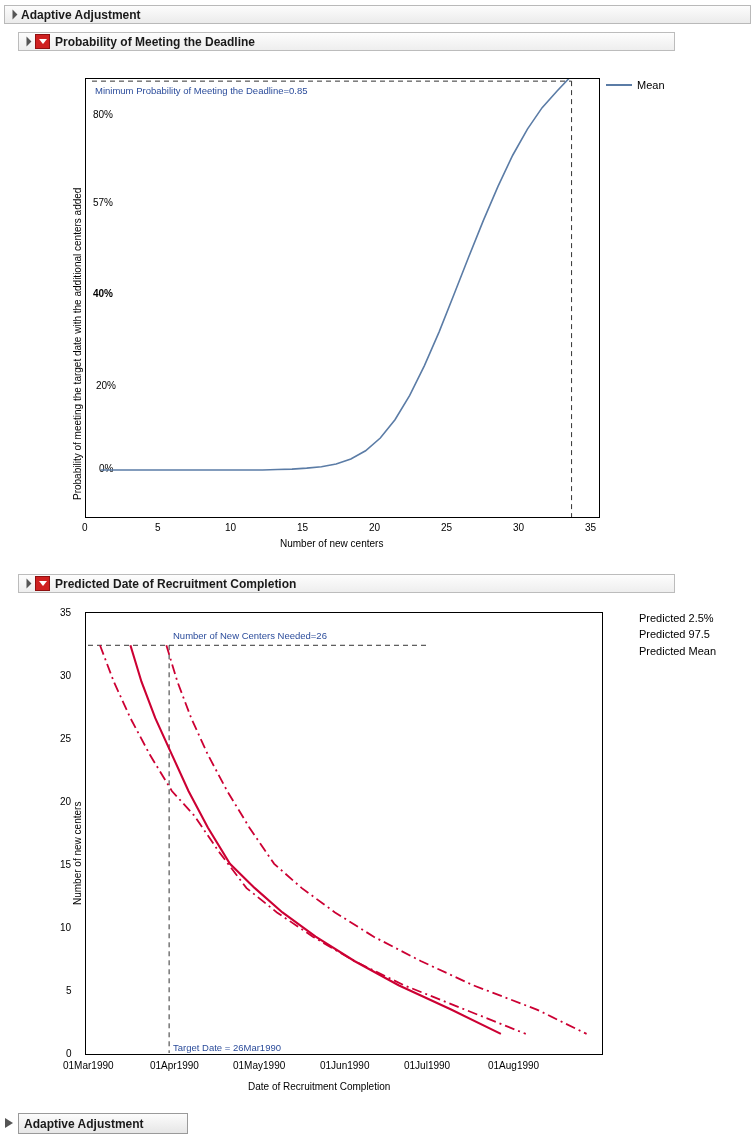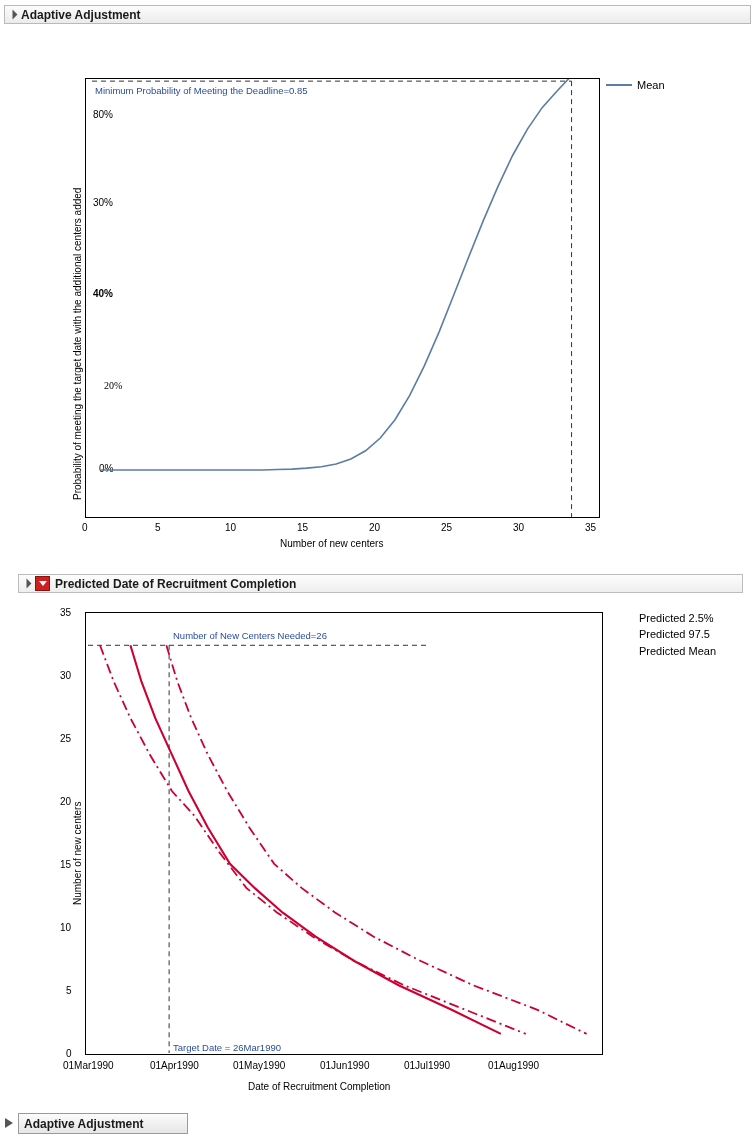--- a/index.html
+++ b/index.html
@@ -161,29 +161,36 @@
 </head>
 <body>
 
 <div class="page">
 
   <div id="top-header">
     <span class="top-corner"></span>
     <span class="outline-title">Adaptive Adjustment</span>
   </div>
 
+  <div class="outline-bar" style="left:18px; top:32px; width:657px;">
+    <span class="top-corner"></span>
+    <span class="red-toggle">
+        <i></i>
+      </span>
+    <span class="outline-title">Probability of Meeting the Deadline</span>
+  </div>
 
   <div class="plot-frame" style="left:85px; top:78px; width:515px; height:440px;"></div>
 
   <div class="vlabel" style="left:72px; top:500px;">Probability of meeting the target date with the additional centers added</div>
 
   <div class="tick-label" style="left:99px; top:463px;">0%</div>
-  <div class="tick-label" style="left:104px; top:380px;font-family:Liberation Serif, serif;">20%</div>
+  <div class="tick-label" style="left:96px; top:380px;">20%</div>
   <div class="tick-label" style="left:93px; top:288px;font-weight:bold;">40%</div>
-  <div class="tick-label" style="left:93px; top:197px;">30%</div>
+  <div class="tick-label" style="left:93px; top:197px;">57%</div>
   <div class="tick-label" style="left:93px; top:109px;">80%</div>
 
   <div class="tick-label" style="left:82px; top:522px;">0</div>
   <div class="tick-label" style="left:155px; top:522px;">5</div>
   <div class="tick-label" style="left:225px; top:522px;">10</div>
   <div class="tick-label" style="left:297px; top:522px;">15</div>
   <div class="tick-label" style="left:369px; top:522px;">20</div>
   <div class="tick-label" style="left:441px; top:522px;">25</div>
   <div class="tick-label" style="left:513px; top:522px;">30</div>
   <div class="tick-label" style="left:585px; top:522px;">35</div>
@@ -199,21 +206,21 @@
         <line x1="485.57142857142856" y1="2.125" x2="485.57142857142856" y2="438" stroke="#333" stroke-width="1" stroke-dasharray="5,4"></line>
       </g>
     <polyline id="c1-mean" fill="none" stroke="#5b7ca6" stroke-width="1.6" points="14.71,391.00 29.43,391.00 44.14,391.00 58.86,391.00 73.57,391.00 88.29,391.00 103.00,391.00 117.71,391.00 132.43,391.00 147.14,391.00 161.86,391.00 176.57,391.00 191.29,390.54 206.00,390.08 220.71,389.17 235.43,387.80 250.14,385.05 264.86,380.02 279.57,371.79 294.29,358.98 309.00,340.68 323.71,316.43 338.43,286.69 353.14,252.84 367.86,215.78 382.57,178.26 397.29,141.66 412.00,107.35 426.71,76.24 441.43,50.16 456.14,28.66 470.86,12.19 485.57,-3.36"></polyline>
   </svg>
 
   <div class="legend-line" style="left:606px; top:79px;">
     <span class="legend-swatch" style="border-top:2px solid #5b7ca6;"></span>
     <span>Mean</span>
   </div>
 
-  <div class="outline-bar" style="left:18px; top:574px; width:725px;">
+  <div class="outline-bar" style="left:18px; top:574px; width:657px;">
     <span class="top-corner"></span>
     <span class="red-toggle">
         <i></i>
       </span>
     <span class="outline-title">Predicted Date of Recruitment Completion</span>
   </div>
 
   <div class="plot-frame" style="left:85px; top:612px; width:518px; height:443px;"></div>
 
   <div class="vlabel" style="left:72px; top:905px;">Number of new centers</div>

